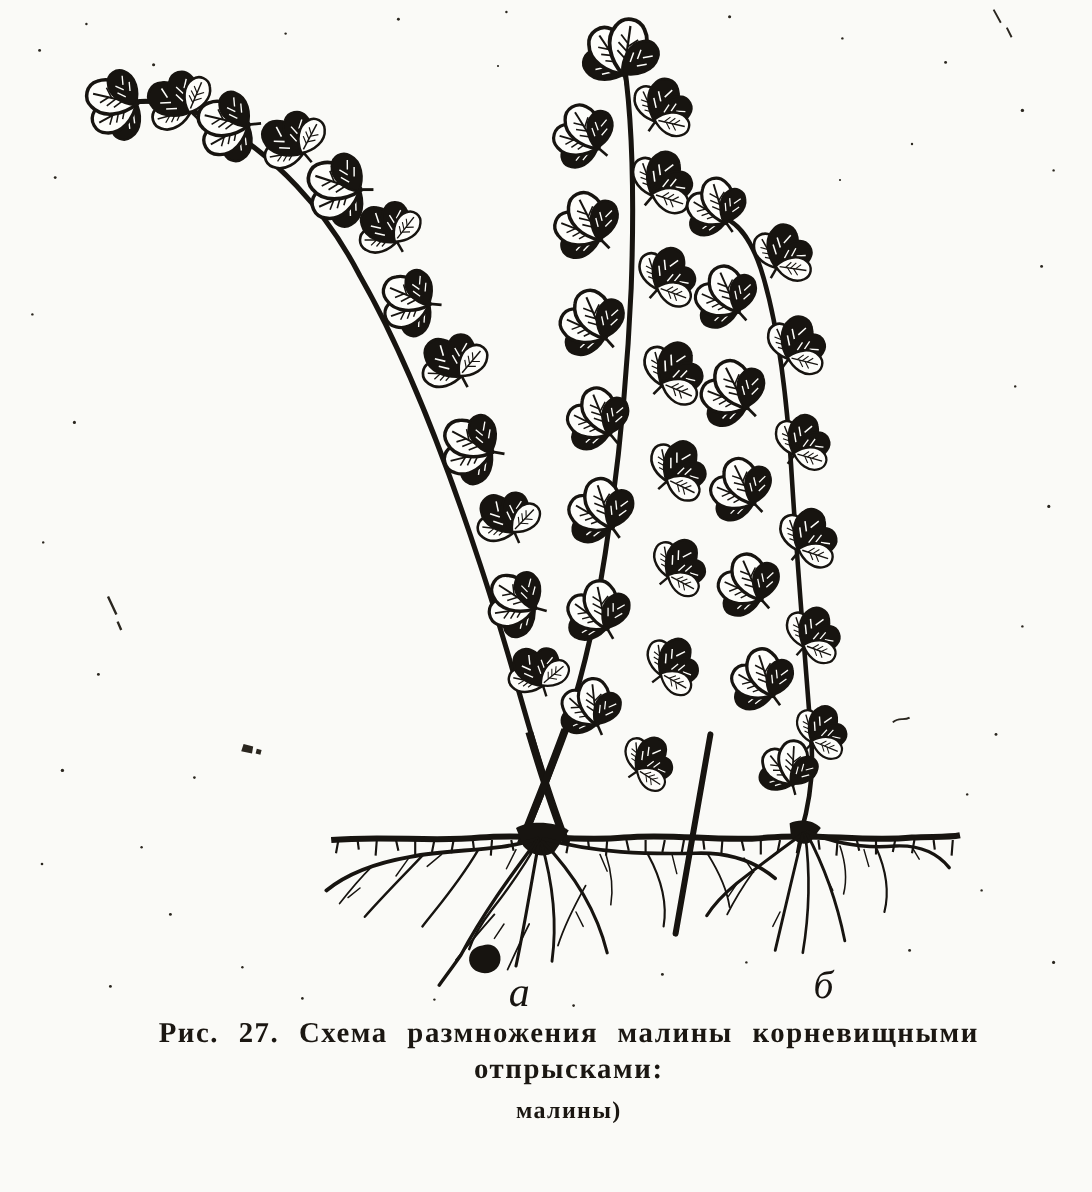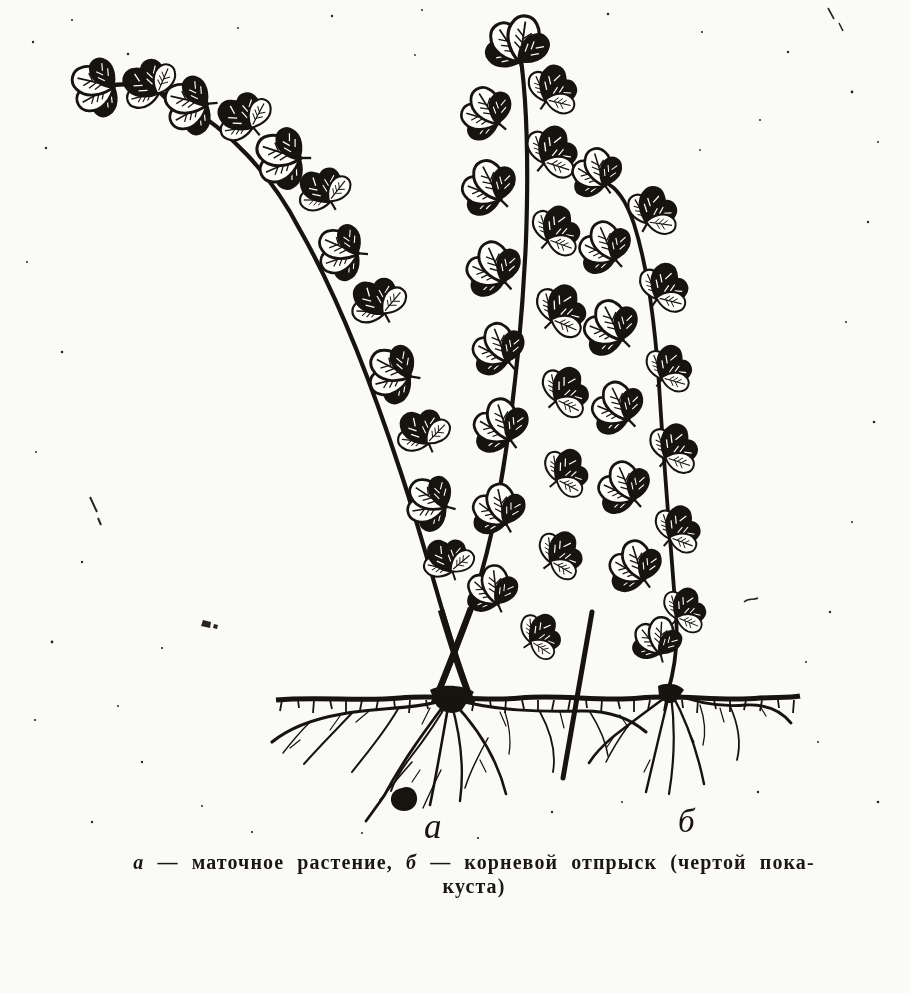--- a/index.html
+++ b/index.html
@@ -208,20 +208,21 @@
       </g>
     </g>
 
     <text x="424" y="838" font-family="Liberation Serif, serif" font-style="italic" font-size="35" fill="#171410">а</text>
     <text x="678" y="832" font-family="Liberation Serif, serif" font-style="italic" font-size="33" fill="#171410">б</text>
   </svg>
   </div>
 
   <div class="caption">
     <div class="cap-title">
+      <div>Рис. 27. Схема размножения малины корневищными</div>
+      <div>отпрысками:</div>
     </div>
     <div class="cap-legend">
-      <div><span class="it">а</span><span> — маточное растение, </span><span class="it">б</span><span> — корневой отпрыск (чертой пока-</span></div>
-      <div>куста)</div>
+      <div>малины)</div>
     </div>
   </div>
 
 </div>
 
 </body></html>

